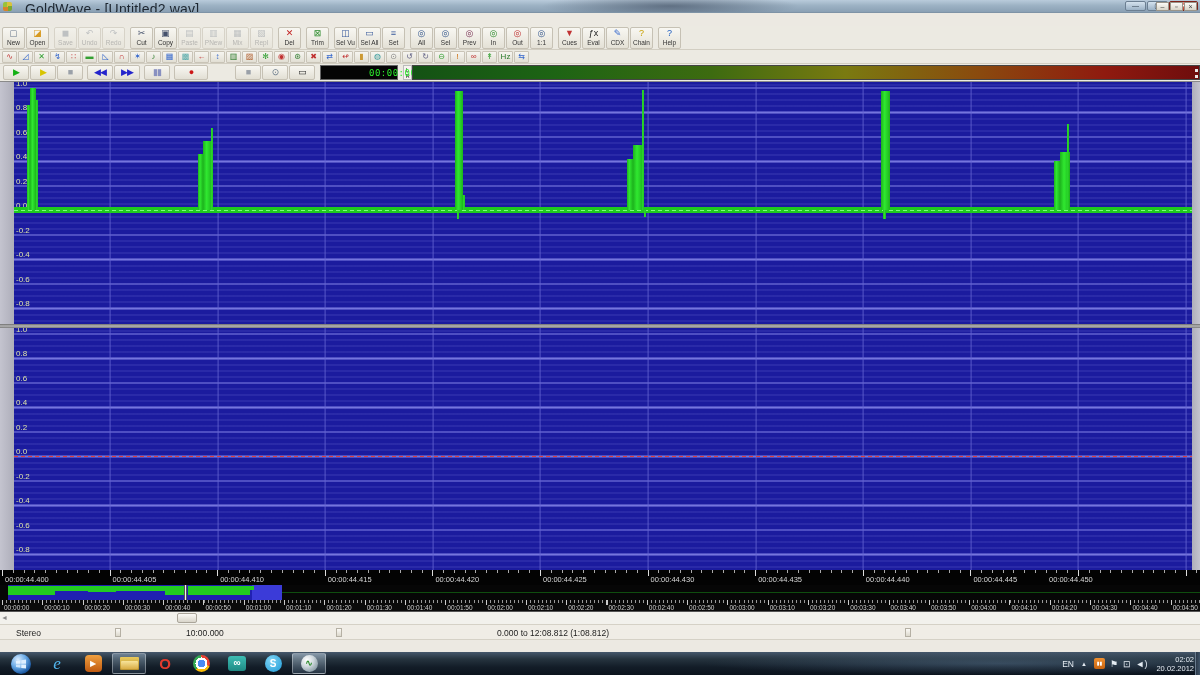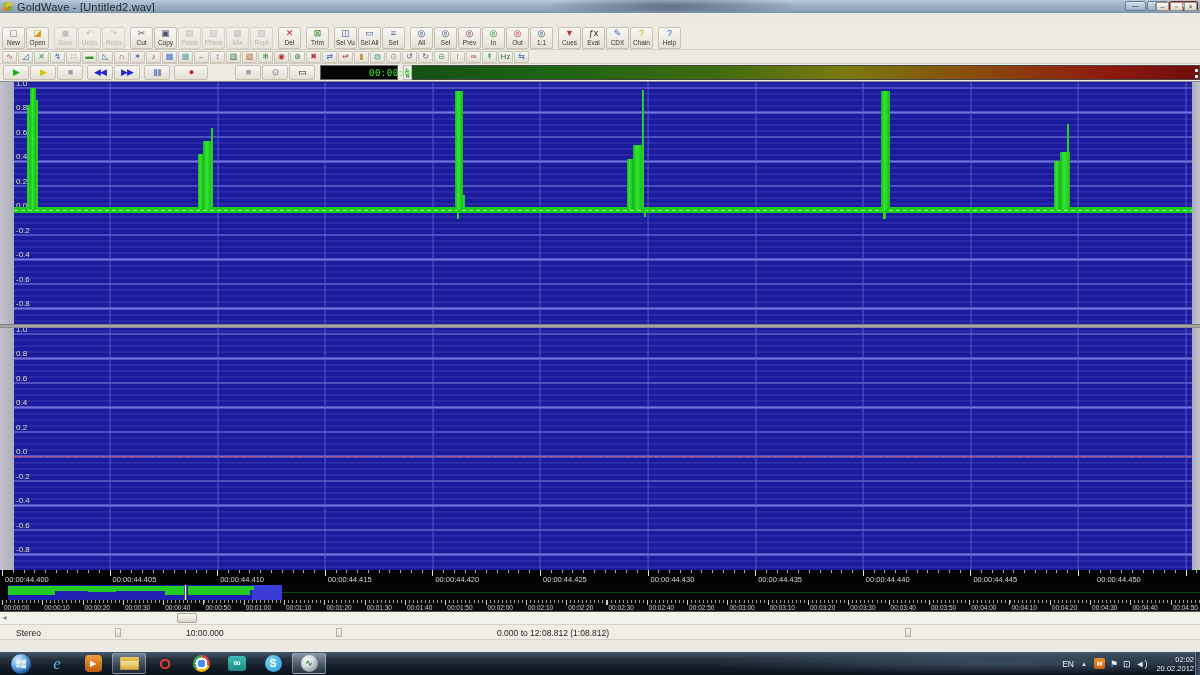--- a/index.html
+++ b/index.html
@@ -7,21 +7,21 @@
   #app { position:relative; width:1200px; height:675px; background:#ece9e2; }
 
   
   .titlebar { position:absolute; left:0; top:0; width:1200px; height:13px;
     background:linear-gradient(180deg,#b9cbdb 0%,#9db2c4 45%,#8aa0b4 100%); overflow:hidden;
     border-bottom:1px solid #7e93a6; }
   .titlebar .smudge { position:absolute; left:540px; top:-6px; width:260px; height:24px;
     background:radial-gradient(ellipse at 50% 50%, rgba(25,35,55,.45), rgba(25,35,55,0) 70%); }
   .app-icon { position:absolute; left:3px; top:2px; width:9px; height:9px; border-radius:2px;
     background:conic-gradient(#d9c23a 0 25%,#7aa832 25% 50%,#d9832a 50% 75%,#9ac23a 75%); }
-  .title-text { position:absolute; left:17px; top:1px; font-size:11px; color:#1d2630; letter-spacing:.2px; }
+  .title-text { position:absolute; left:25px; top:1px; font-size:14px; color:#1d2630; letter-spacing:.2px; }
   .winbtns { position:absolute; right:2px; top:1px; display:flex; }
   .winbtn { width:21px; height:10px; margin-left:1px; border:1px solid #6c7f92; border-radius:2px;
     background:linear-gradient(180deg,#d4e2ee,#9cb2c6); color:#2b3a49; font-size:7px; line-height:8px; text-align:center; }
   .winbtn.close { width:29px; background:linear-gradient(180deg,#e98c7e,#c23b2a); color:#fff; border-color:#7e241a; }
 
   
   .menubar { position:absolute; left:0; top:13px; width:1200px; height:13px; background:#f0ede6;
     border-bottom:1px solid #cfcabe; display:flex; align-items:center; }
   .mdi-icon { width:8px; height:8px; margin:0 5px 0 3px; border-radius:1px;
     background:conic-gradient(#cdb93a 0 25%,#6f9e2e 25% 50%,#cd7a2a 50% 75%,#8eb93a 75%); }
@@ -426,21 +426,21 @@
   <div class="time-label" style="left: 5px;">00:00:44.400</div>
       <div class="time-label" style="left: 112.6px;">00:00:44.405</div>
       <div class="time-label" style="left: 220.2px;">00:00:44.410</div>
       <div class="time-label" style="left: 327.8px;">00:00:44.415</div>
       <div class="time-label" style="left: 435.4px;">00:00:44.420</div>
       <div class="time-label" style="left: 543px;">00:00:44.425</div>
       <div class="time-label" style="left: 650.6px;">00:00:44.430</div>
       <div class="time-label" style="left: 758.2px;">00:00:44.435</div>
       <div class="time-label" style="left: 865.8px;">00:00:44.440</div>
       <div class="time-label" style="left: 973.4px;">00:00:44.445</div>
-      <div class="time-label" style="left: 1097px;">00:00:44.450</div>
+      <div class="time-label" style="left: 1049px;">00:00:44.450</div>
     </div>
 
   <div class="overview" id="overview">
     <div class="ov-centerline" id="ov-centerline" style="left: 282px; width: 918px;"></div>
     <div class="ov-content" id="ov-content" style="left: 8px; width: 274px;"></div>
     <div class="ov-bright" id="ov-bright" style="left: 252px; width: 30px;"></div>
     <div class="ov-marker" id="ov-marker" style="left: 184px;"></div>
   <div class="ov-green" style="left: 8px; width: 47px; height: 9px;"></div>
       <div class="ov-green" style="left: 55px; width: 33px; height: 5px;"></div>
       <div class="ov-green" style="left: 88px; width: 28px; height: 6px;"></div>

